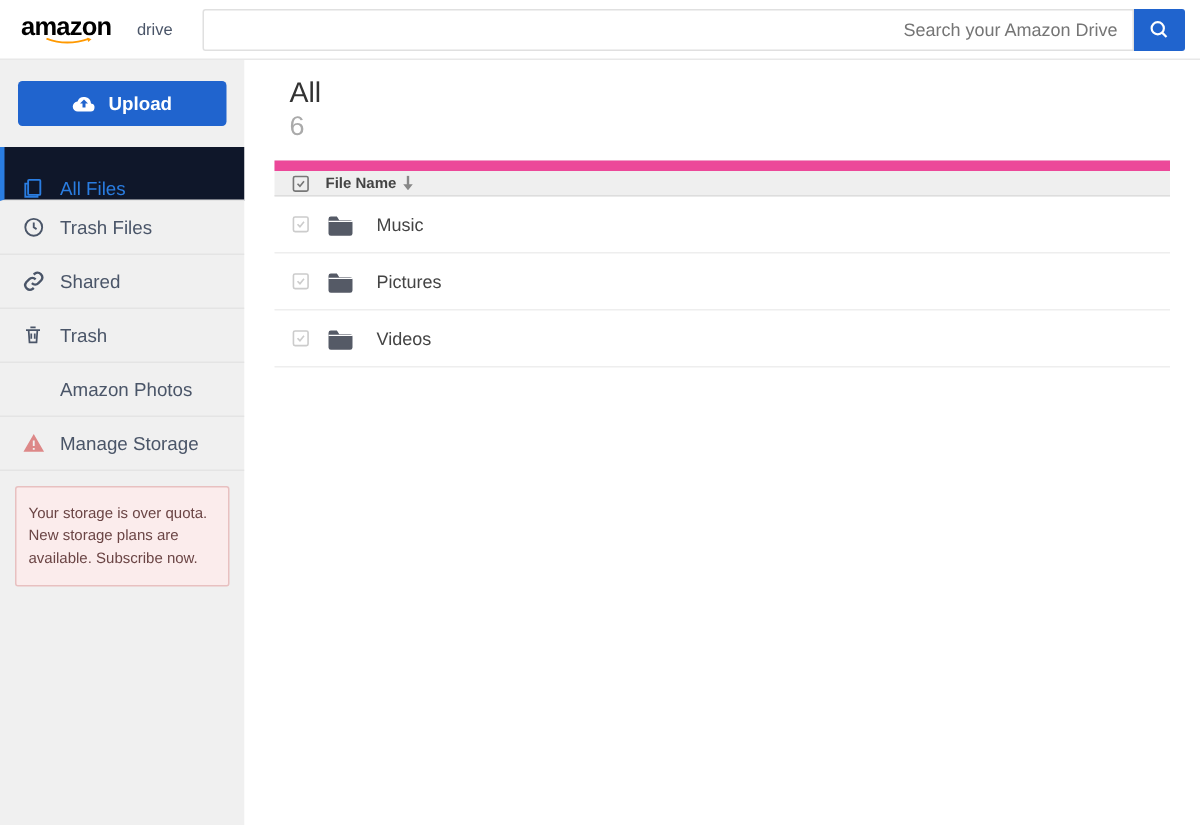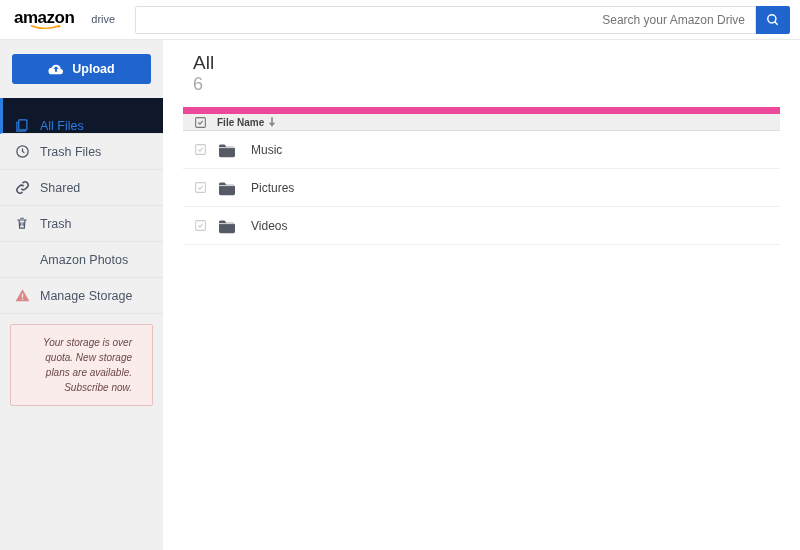--- a/index.html
+++ b/index.html
@@ -15,21 +15,21 @@
     .search-btn { width: 34px; height: 28px; background: #2064ce; border: none; border-radius: 0 2px 2px 0; display: flex; align-items: center; justify-content: center; cursor: pointer; }
     
     .main { display: flex; height: calc(100% - 40px); }
     .sidebar { width: 163px; background: #f0f0f0; display: flex; flex-direction: column; padding-top: 10px; }
     .upload-btn { margin: 4px 12px 14px; height: 30px; background: #2064ce; color: #fff; border: none; border-radius: 3px; font-size: 12.5px; font-weight: bold; display: flex; align-items: center; justify-content: center; gap: 8px; cursor: pointer; }
     .nav-item { display: flex; align-items: center; height: 36px; padding: 0 14px; font-size: 12.5px; color: #4a5568; gap: 10px; cursor: pointer; border-bottom: 1px solid #e4e4e4; }
     .nav-item.active { background: #0f172a; color: #2a7de1; border-left: 3px solid #2a7de1; padding-left: 11px; align-items: flex-end; }
     .nav-item .icon { width: 16px; height: 16px; display: flex; align-items: center; justify-content: center; flex-shrink: 0; }
     .nav-warning svg { fill: #d88; }
     
-    .quota-box { margin: 10px; padding: 10px 20px; background: #fbecec; border: 1px solid #e8c0c0; border-radius: 2px; font-size: 10px; color: #6b4545; text-align: right; line-height: 1.5; font-style: italic; }
+    .quota-box { margin: 10px; padding: 10px 8px; background: #fbecec; border: 1px solid #e8c0c0; border-radius: 2px; font-size: 10px; color: #6b4545; text-align: left; line-height: 1.5; }
     
     .content { flex: 1; padding: 12px 20px 0 20px; background: #fff; }
     .page-title-row { display: flex; align-items: baseline; margin-bottom: 12px; padding-left: 2px; flex-direction: column; }
     .page-title { font-size: 19px; color: #333; font-weight: normal; }
     .page-count { font-size: 18px; color: #aaa; margin-left: 8px; font-weight: 300; }
     
     .table-head { display: flex; align-items: center; height: 24px; background: #efefef; border-top: 7px solid #ec4899; border-bottom: 1px solid #ddd; }
     .check-col { width: 34px; display: flex; align-items: center; justify-content: center; }
     .name-head { font-size: 10px; font-weight: bold; color: #444; display: flex; align-items: center; gap: 4px; }
     

